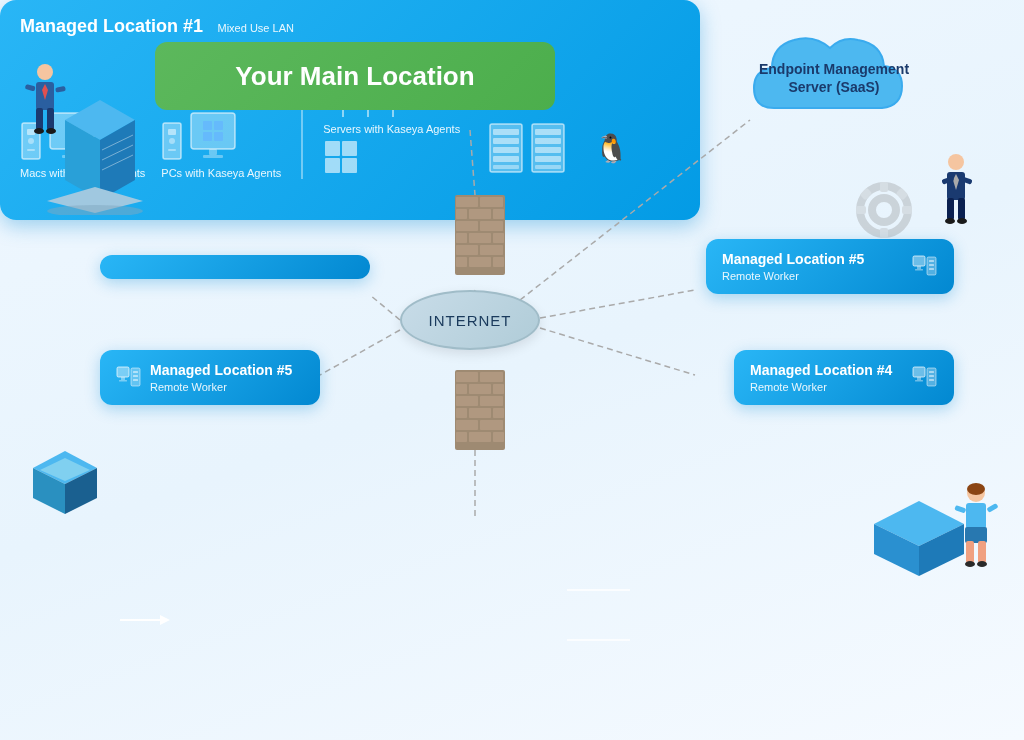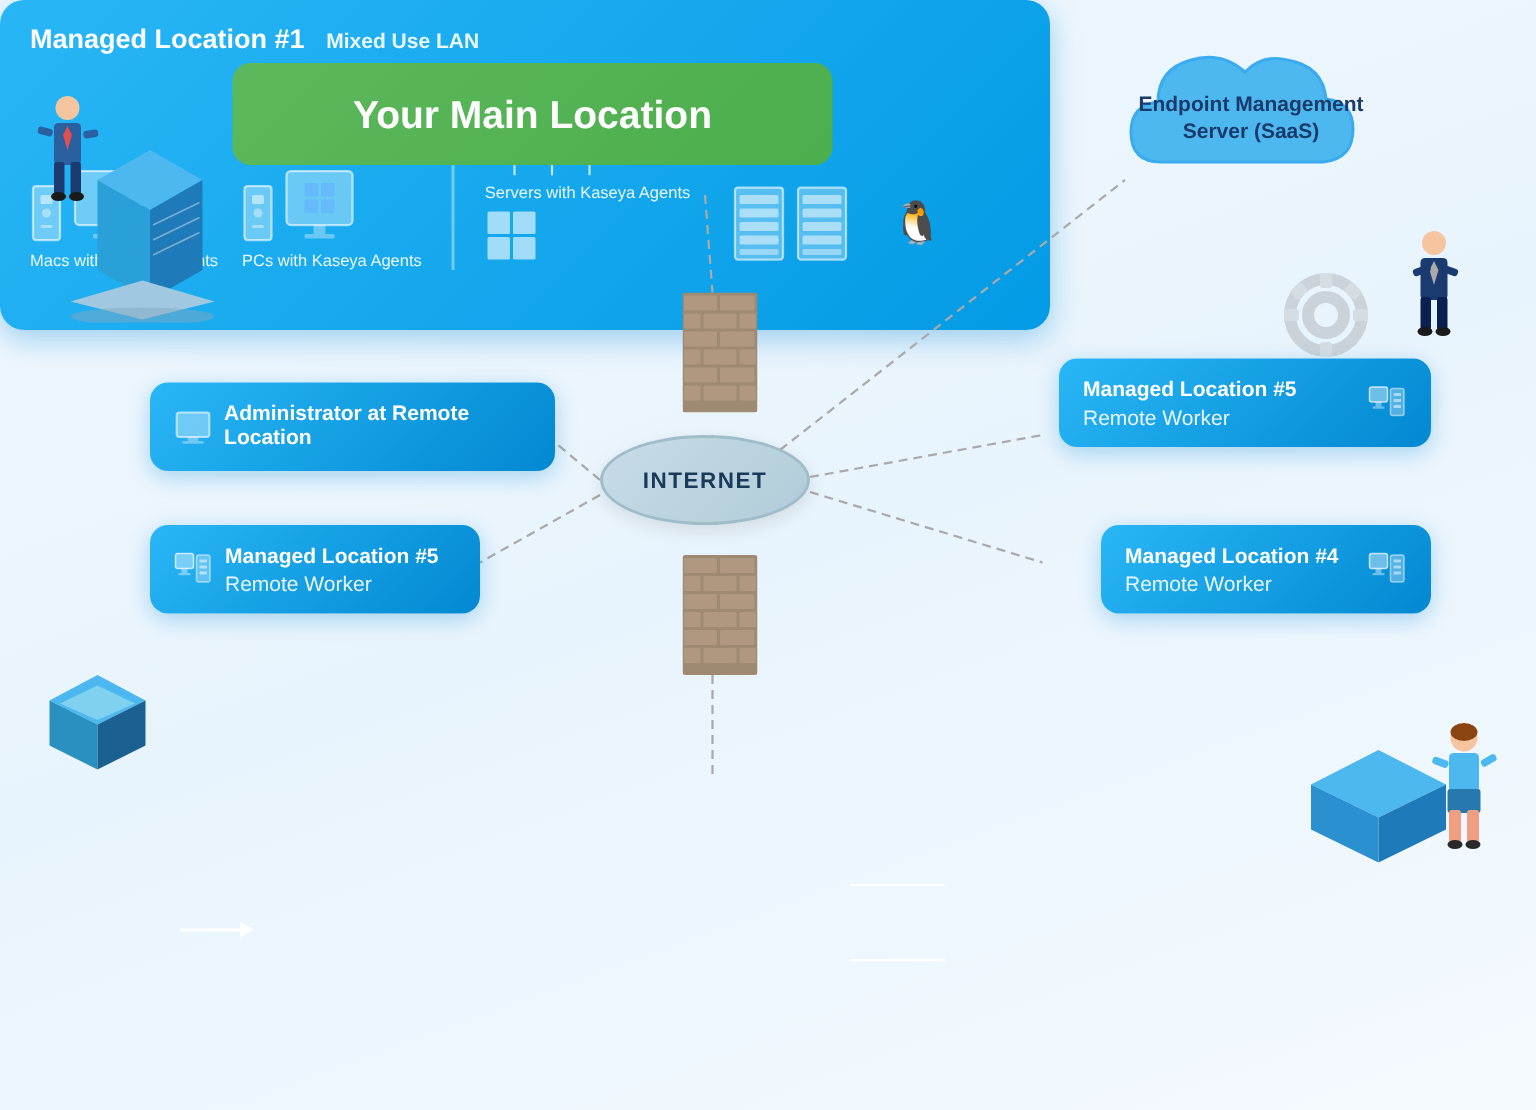--- a/index.html
+++ b/index.html
@@ -82,21 +82,21 @@
       background: linear-gradient(135deg, #c8dce8, #b0ccd8);
       border-radius: 50%;
       display: flex;
       align-items: center;
       justify-content: center;
       border: 2px solid #a0bcc8;
       box-shadow: 0 4px 12px rgba(0,0,0,0.1);
     }
     .internet-oval span {
       font-size: 15px;
-      font-weight: 700;
+      font-weight: 400;
       color: #1a3a5c;
       letter-spacing: 1px;
     }
 
     
     .firewall-top {
       position: absolute;
       top: 195px;
       left: 455px;
       width: 50px;
@@ -118,21 +118,21 @@
       padding: 12px 16px;
       color: white;
       box-shadow: 0 4px 15px rgba(2,136,209,0.3);
     }
     .location-box .box-title {
       font-size: 14px;
       font-weight: 700;
       margin-bottom: 3px;
     }
     .location-box .box-subtitle {
-      font-size: 14px;
+      font-size: 11px;
       font-weight: 400;
       opacity: 0.9;
     }
     .location-box .box-detail {
       font-size: 10px;
       opacity: 0.85;
       margin-top: 2px;
     }
 
     
@@ -173,23 +173,22 @@
       border-radius: 16px;
       padding: 16px 20px;
       color: white;
       box-shadow: 0 6px 20px rgba(2,136,209,0.35);
     }
     .loc3-box .box-title {
       font-size: 18px;
       font-weight: 700;
     }
     .loc3-box .box-subtitle {
-      font-size: 14px;
+      font-size: 11px;
       opacity: 0.9;
-      font-weight: bold;
     }
 
     
     .box-inner-row {
       display: flex;
       align-items: center;
       gap: 8px;
     }
 
     
@@ -332,30 +331,20 @@
       <rect x="14" y="62" width="22" height="10" rx="1" fill="#b09880"></rect>
       <rect x="38" y="62" width="11" height="10" rx="1" fill="#b09880"></rect>
     </svg>
   </div>
 
   <div class="internet-oval">
     <span>INTERNET</span>
   </div>
 
   <div class="location-box admin-box">
-    <div class="box-inner-row">
-      <svg width="28" height="26" viewBox="0 0 28 26">
-        <rect x="2" y="2" width="24" height="18" rx="2" fill="rgba(255,255,255,0.35)" stroke="rgba(255,255,255,0.6)" stroke-width="1.5"></rect>
-        <rect x="10" y="20" width="8" height="3" rx="1" fill="rgba(255,255,255,0.35)"></rect>
-        <rect x="6" y="23" width="16" height="2" rx="1" fill="rgba(255,255,255,0.35)"></rect>
-      </svg>
-      <div>
-        <div class="box-title">Administrator at Remote Location</div>
-      </div>
-    </div>
   </div>
 
   <div class="location-box loc2-box">
     <div class="box-inner-row">
       <svg width="26" height="24" viewBox="0 0 26 24">
         <rect x="1" y="1" width="12" height="10" rx="1.5" fill="rgba(255,255,255,0.4)" stroke="rgba(255,255,255,0.7)" stroke-width="1"></rect>
         <rect x="5" y="11" width="4" height="3" fill="rgba(255,255,255,0.4)"></rect>
         <rect x="3" y="14" width="8" height="1.5" rx="0.5" fill="rgba(255,255,255,0.4)"></rect>
         <rect x="15" y="2" width="9" height="18" rx="1.5" fill="rgba(255,255,255,0.3)" stroke="rgba(255,255,255,0.5)" stroke-width="1"></rect>
         <rect x="17" y="5" width="5" height="2" rx="0.5" fill="rgba(255,255,255,0.5)"></rect>

